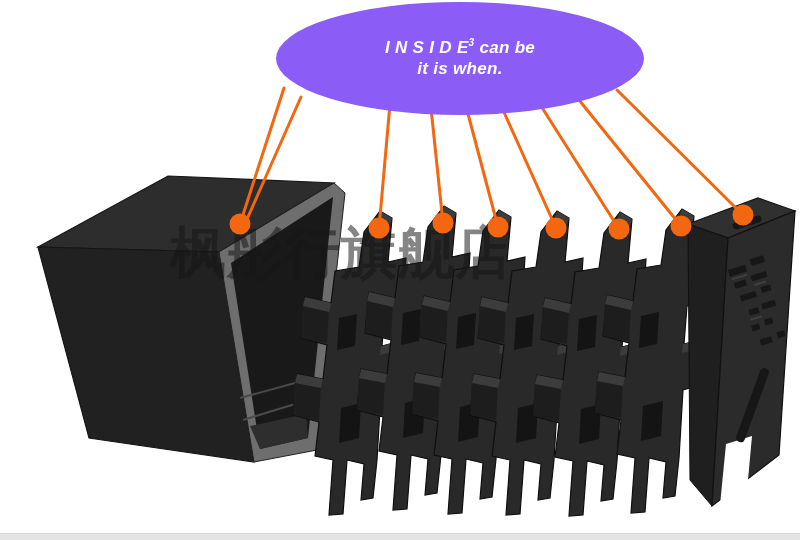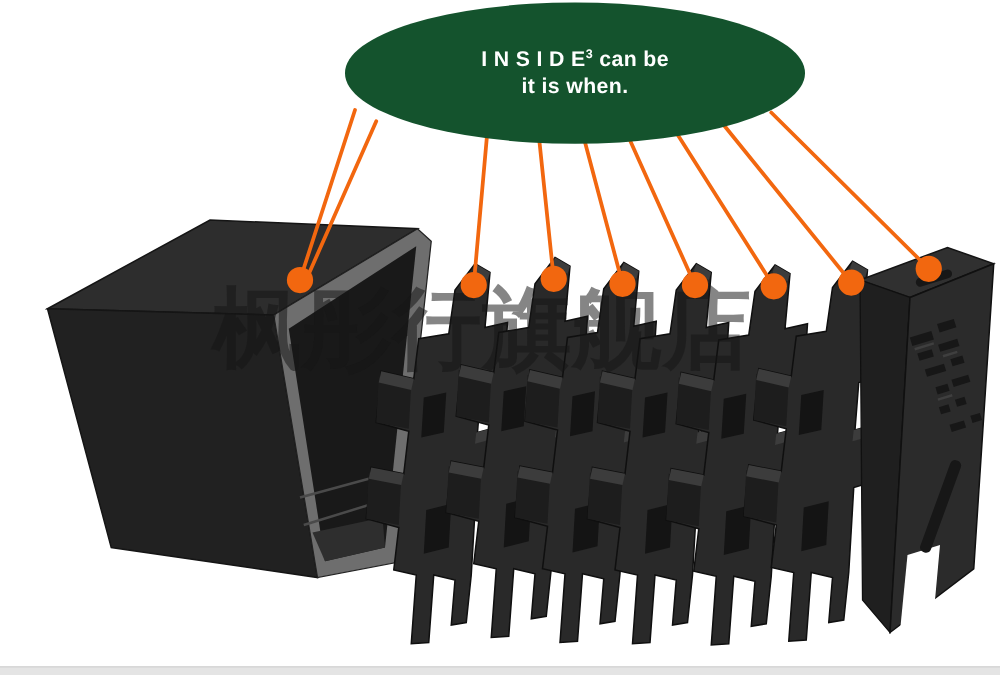--- a/index.html
+++ b/index.html
@@ -4,31 +4,31 @@
 <style>
   html,body{margin:0;padding:0;background:#ffffff;}
   .stage{
     position:relative;width:800px;height:540px;overflow:hidden;
     background:#ffffff;font-family:"Liberation Sans",sans-serif;
   }
   .artsvg,.calloutsvg{position:absolute;left:0;top:0;}
   .artsvg{z-index:1;}
   .watermark{
     position:absolute;left:170px;top:216px;z-index:2;
-    font-size:71px;font-weight:700;letter-spacing:1px;white-space:nowrap;
+    font-size:56px;font-weight:700;letter-spacing:1px;white-space:nowrap;
     color:rgba(22,22,22,0.52);font-family:Liberation Sans, sans-serif;
     pointer-events:none;
   }
   .calloutsvg{z-index:3;}
   .bubble{
     position:absolute;left:276px;top:2px;width:368px;height:113px;z-index:4;
-    background:#14532d;border-radius:50%;
+    background:#8b5cf6;border-radius:50%;
     display:flex;flex-direction:column;justify-content:center;align-items:center;
     color:#ffffff;font-weight:700;font-size:17px;line-height:1.22;
-    text-align:center;letter-spacing:0.3px;
+    text-align:center;letter-spacing:0.3px;font-style:italic;
   }
   .bubble .ln{display:block;}
   .bubble sup{font-size:10px;vertical-align:super;line-height:0;}
   .bottom-strip{
     position:absolute;left:0;top:533px;width:800px;height:7px;
     background:#E4E4E4;border-top:1px solid #D2D2D2;z-index:1;
   }
   
   .cube-top{fill:#2d2d2d;stroke:#151515;stroke-width:1.2;}
   .cube-front{fill:#212121;stroke:#151515;stroke-width:1.2;}

